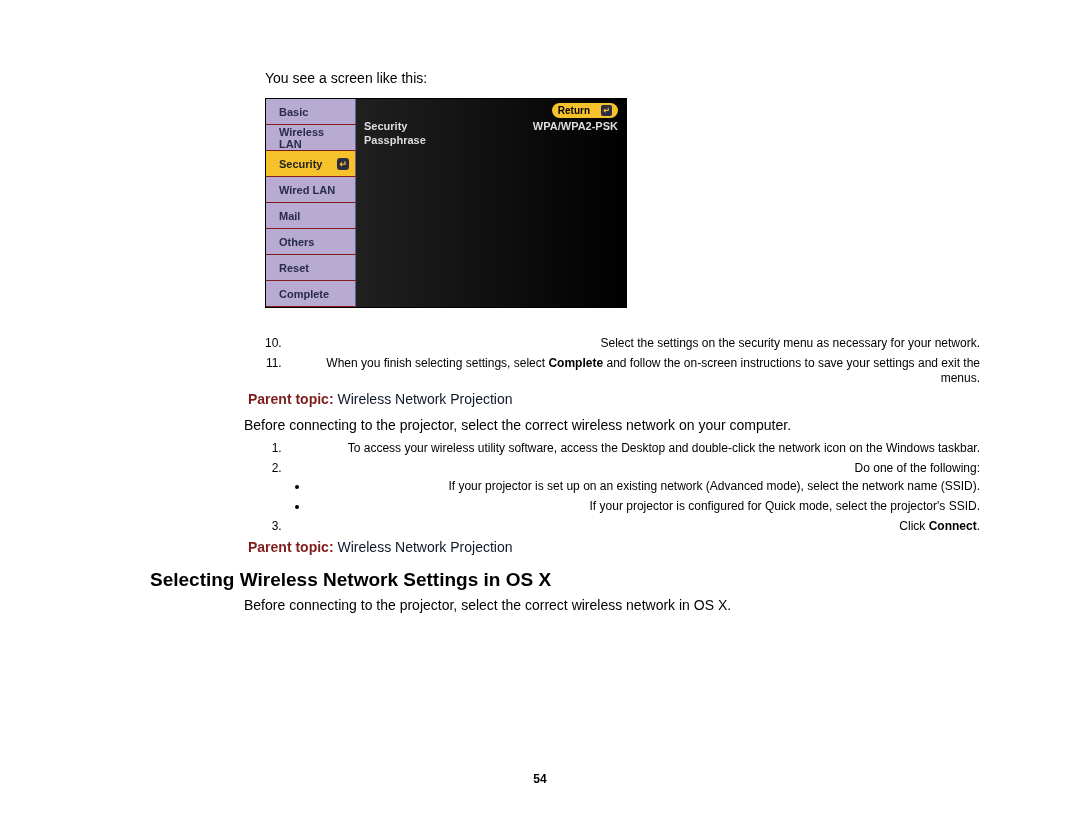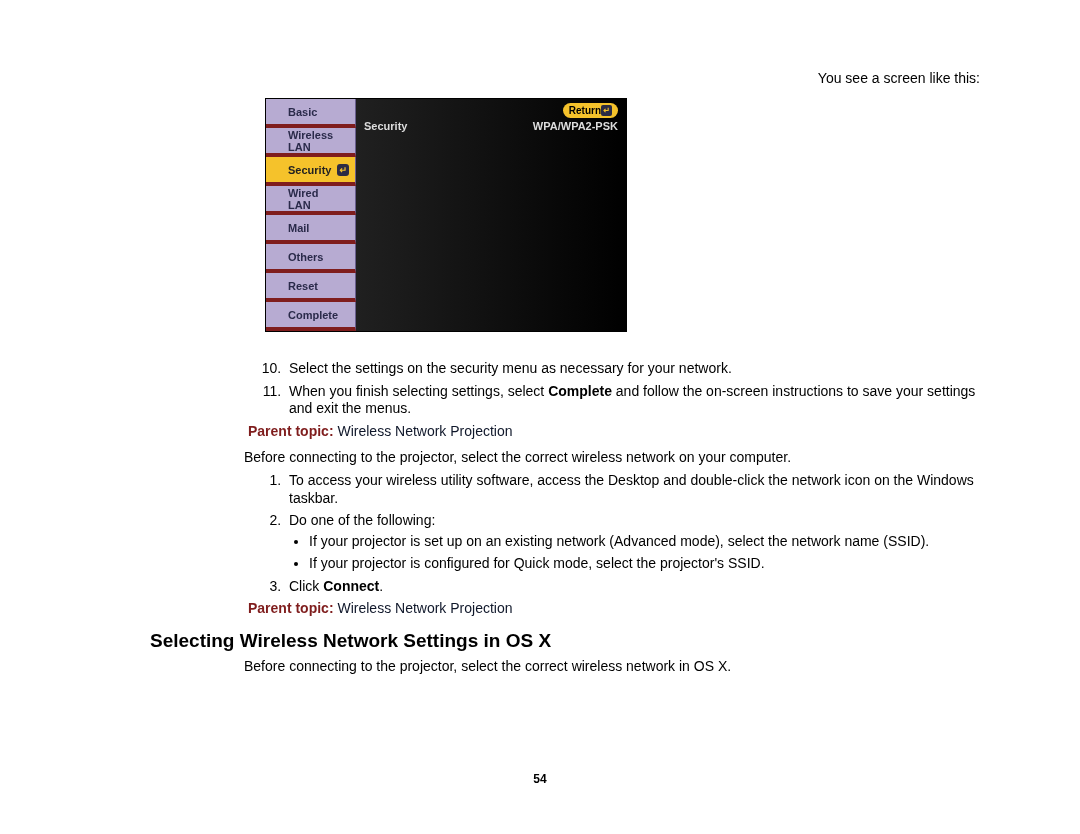--- a/index.html
+++ b/index.html
@@ -13,21 +13,20 @@
     font-size: 14px;
     color: #000;
   }
   .page {
     padding: 70px 100px 0 150px;
   }
   .intro-line {
     margin-left: 115px;
     margin-bottom: 8px;
     font-size: 14px;
-    text-align: right;
   }
   .menu-figure {
     margin-left: 115px;
     margin-top: 12px;
     margin-bottom: 28px;
     display: flex;
     width: 360px;
     border: 1px solid #000;
     background: #000;
     font-family: Arial, sans-serif;
@@ -35,22 +34,22 @@
   .menu-left {
     width: 90px;
     display: flex;
     flex-direction: column;
   }
   .menu-tab {
     background: #b7abd2;
     color: #2a2a4a;
     font-size: 11px;
     font-weight: bold;
-    padding: 4px 22px;
-    border-bottom: 4px solid #7f1d1d;
+    padding: 4px 13px;
+    border-bottom: 1px solid #7f1d1d;
     border-right: 1px solid #6a5f8f;
     position: relative;
     height: 17px;
     display: flex;
     align-items: center;
   }
   .menu-tab.selected {
     background: #f5c22b;
     color: #222;
   }
@@ -85,21 +84,21 @@
     top: 4px;
     right: 8px;
     background: #f5c22b;
     color: #000;
     font-size: 10px;
     font-weight: bold;
     padding: 2px 6px;
     border-radius: 8px;
     display: flex;
     align-items: flex-end;
-    gap: 0;
+    gap: 11px;
   }
   .return-pill .ret-icon {
     width: 11px;
     height: 11px;
     background: #2c2c44;
     border-radius: 2px;
     display: inline-flex;
     align-items: center;
     justify-content: center;
     color: #f5c22b;
@@ -118,21 +117,22 @@
     justify-content: space-between;
     padding: 1px 2px;
     font-weight: bold;
   }
   .panel-row span:first-child { color: #ddd; }
   .panel-row span:last-child { color: #ddd; }
 
   ol.numbered-steps {
     margin: 0 0 4px 0;
     padding-left: 135px;
-    font-size: 14px;
+    font-size: 12px;
+    text-align: right;
   }
   ol.numbered-steps > li {
     margin-bottom: 5px;
     padding-left: 4px;
     line-height: 1.25;
   }
   .parent-topic {
     margin-left: 98px;
     font-size: 14px;
     margin-bottom: 10px;
@@ -194,20 +194,24 @@
     <div class="menu-right">
       <div class="return-pill">
         <span>Return</span>
         <span class="ret-icon">↵</span>
       </div>
       <div class="panel-rows">
         <div class="panel-row">
           <span>Security</span>
           <span>WPA/WPA2-PSK</span>
         </div>
+        <div class="panel-row">
+          <span>Passphrase</span>
+          <span></span>
+        </div>
       </div>
     </div>
   </div>
 
   <ol class="numbered-steps" start="10">
     <li><span>Select the settings on the security menu as necessary for your network.</span></li>
     <li>
       <span>When you finish selecting settings, select </span><b>Complete</b><span> and follow the on-screen instructions to save your settings and exit the menus.</span>
     </li>
   </ol>

